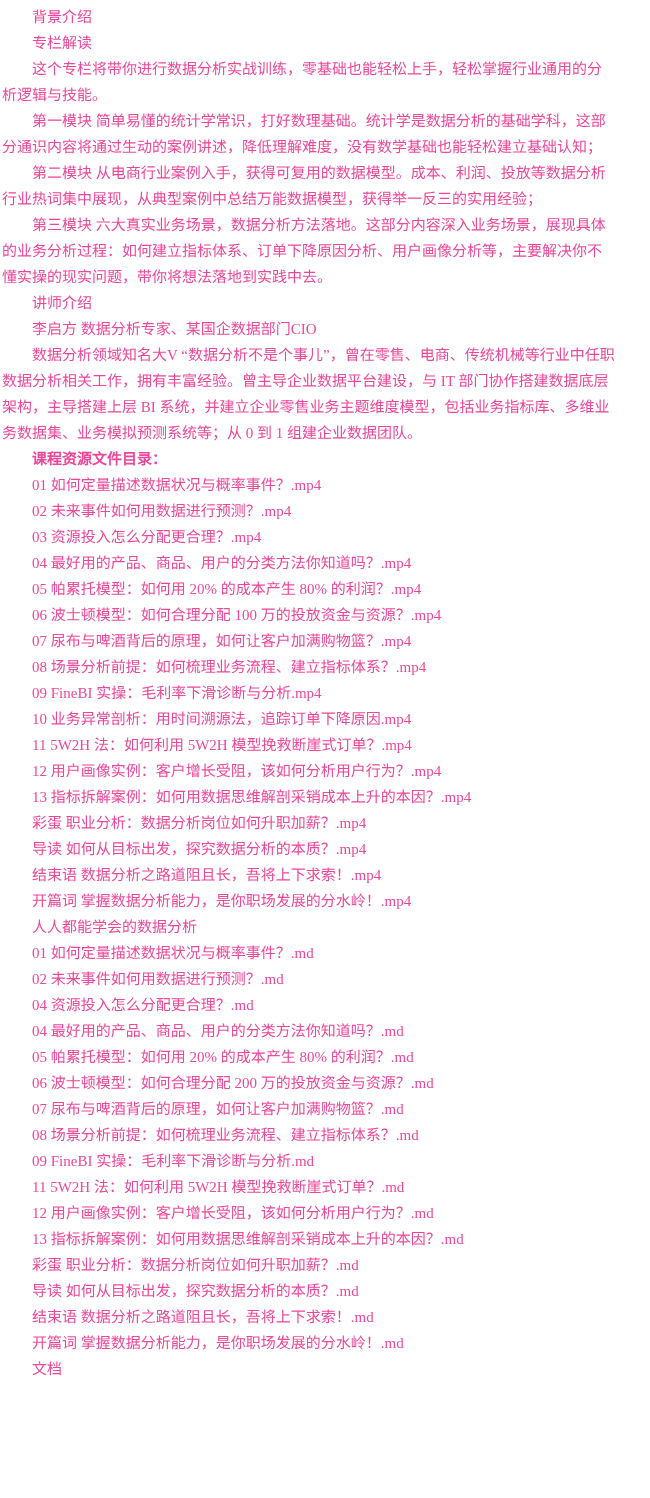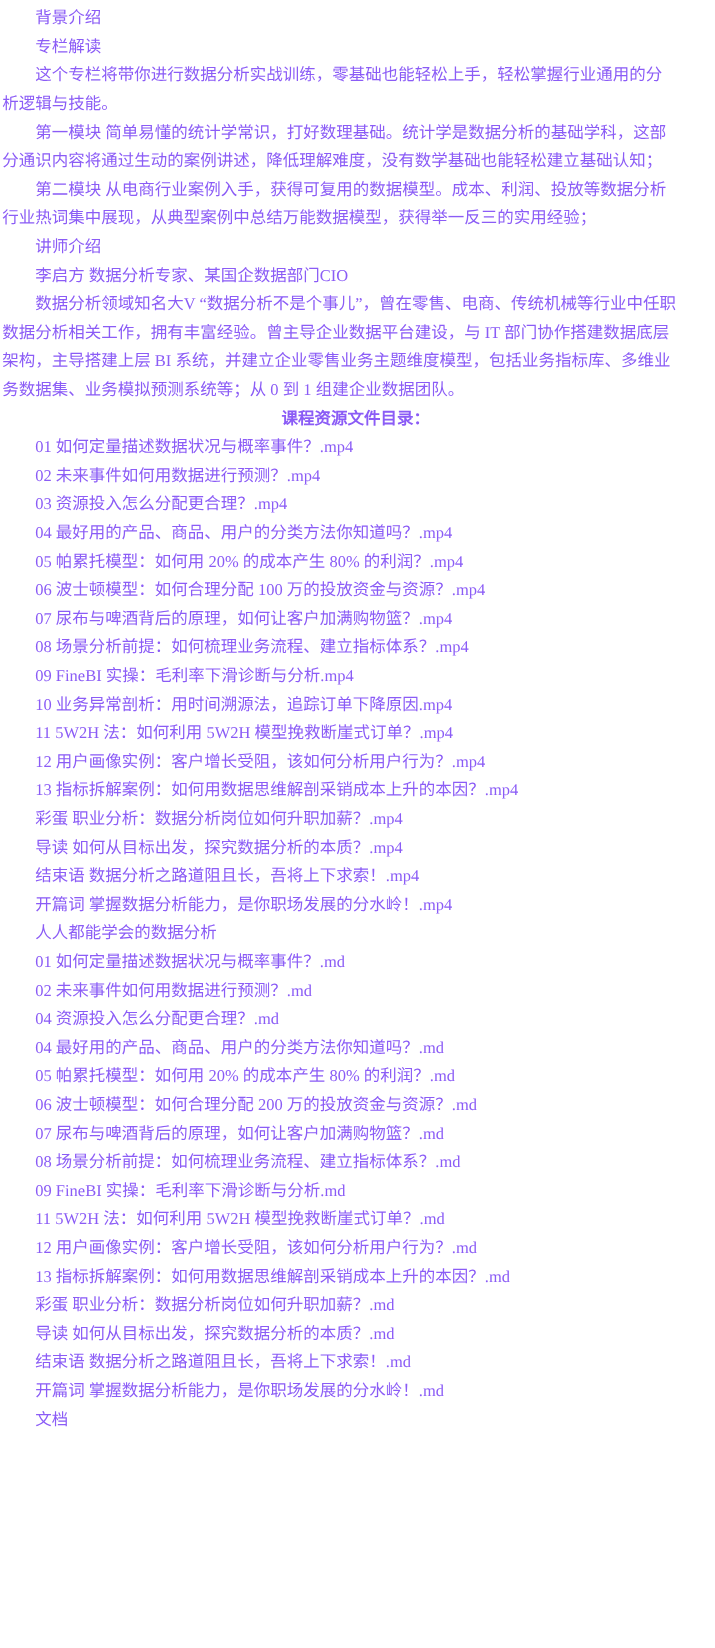--- a/index.html
+++ b/index.html
@@ -8,52 +8,52 @@
     background: #ffffff;
   }
   .page {
     width: 617px;
     min-height: 1498px;
     box-sizing: border-box;
     padding: 4px 2px 10px 2px;
     font-family: "Liberation Serif", "DejaVu Serif", serif;
     font-size: 15px;
     line-height: 26px;
-    color: #8b5cf6;
+    color: #ec4899;
     background: #ffffff;
   }
   .page p {
     margin: 0;
     padding: 0;
     text-indent: 2em;
     white-space: normal;
   }
   .page p.bold-title {
     font-weight: 700;
-    text-align: center;
   }
 </style>
 </head>
 <body>
 
 <div class="page">
 
   <p>背景介绍</p>
 
 
   <p>专栏解读</p>
 
   <div>
 
       <p>这个专栏将带你进行数据分析实战训练，零基础也能轻松上手，轻松掌握行业通用的分析逻辑与技能。</p>
 
       <p>第一模块 简单易懂的统计学常识，打好数理基础。统计学是数据分析的基础学科，这部分通识内容将通过生动的案例讲述，降低理解难度，没有数学基础也能轻松建立基础认知；</p>
 
       <p>第二模块 从电商行业案例入手，获得可复用的数据模型。成本、利润、投放等数据分析行业热词集中展现，从典型案例中总结万能数据模型，获得举一反三的实用经验；</p>
 
+      <p>第三模块 六大真实业务场景，数据分析方法落地。这部分内容深入业务场景，展现具体的业务分析过程：如何建立指标体系、订单下降原因分析、用户画像分析等，主要解决你不懂实操的现实问题，带你将想法落地到实践中去。</p>
     </div>
 
   <p>讲师介绍</p>
 
   <p>李启方 数据分析专家、某国企数据部门CIO</p>
 
   <p>数据分析领域知名大V “数据分析不是个事儿”，曾在零售、电商、传统机械等行业中任职数据分析相关工作，拥有丰富经验。曾主导企业数据平台建设，与 IT 部门协作搭建数据底层架构，主导搭建上层 BI 系统，并建立企业零售业务主题维度模型，包括业务指标库、多维业务数据集、业务模拟预测系统等；从 0 到 1 组建企业数据团队。</p>
 
   <p class="bold-title">课程资源文件目录：</p>
 

